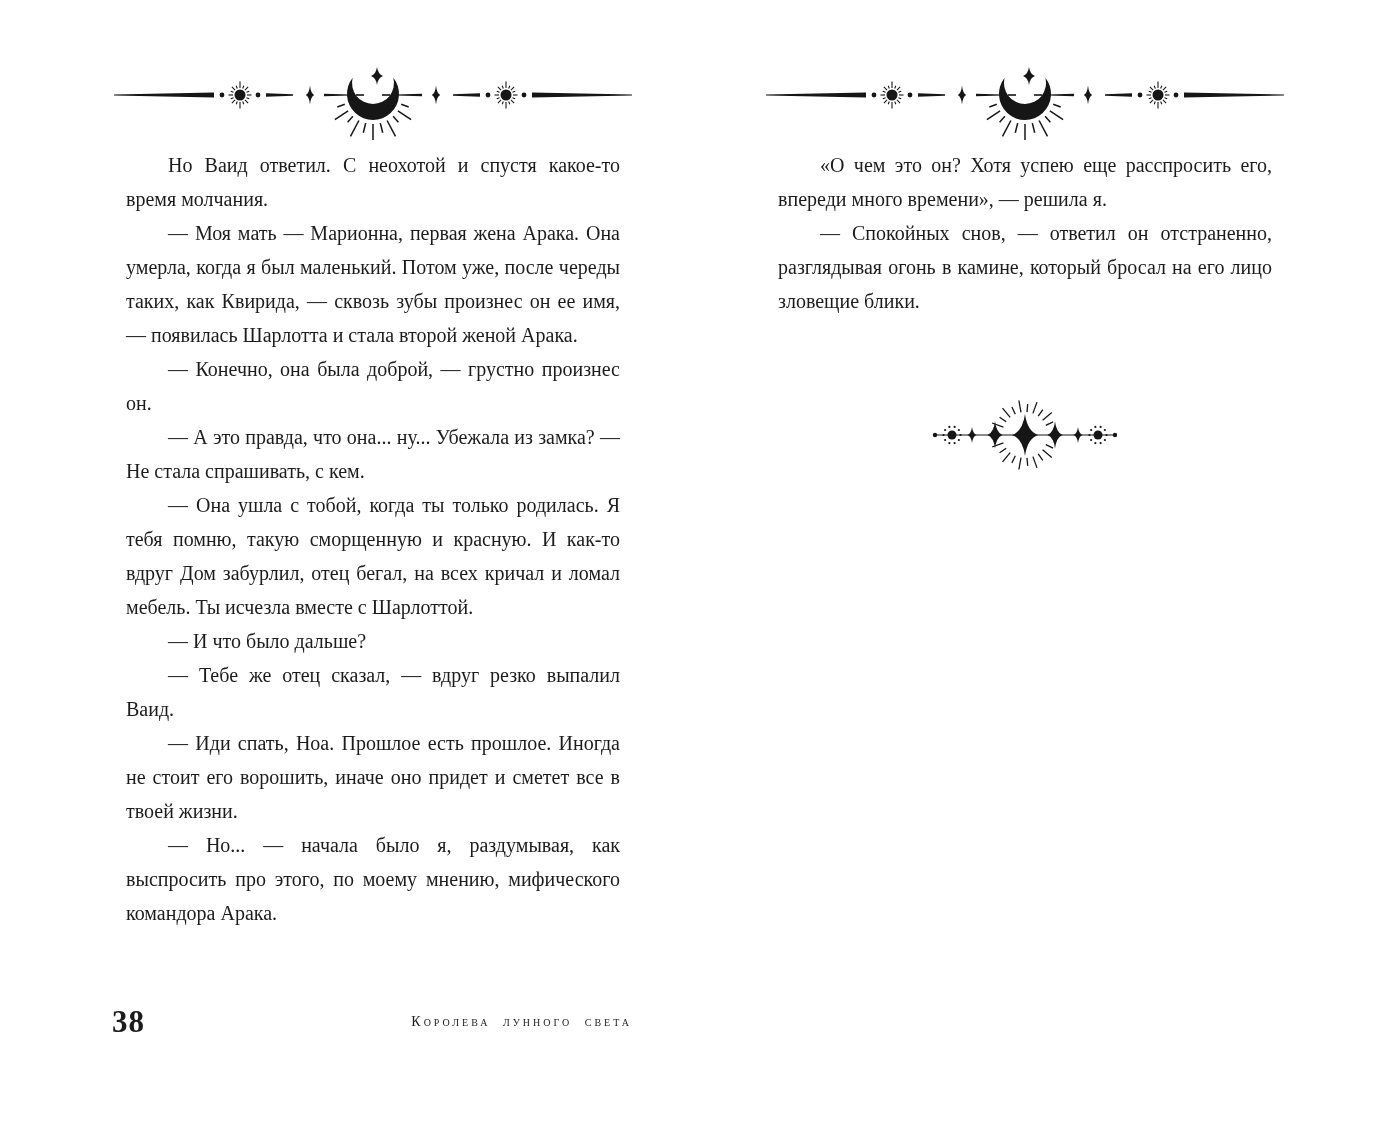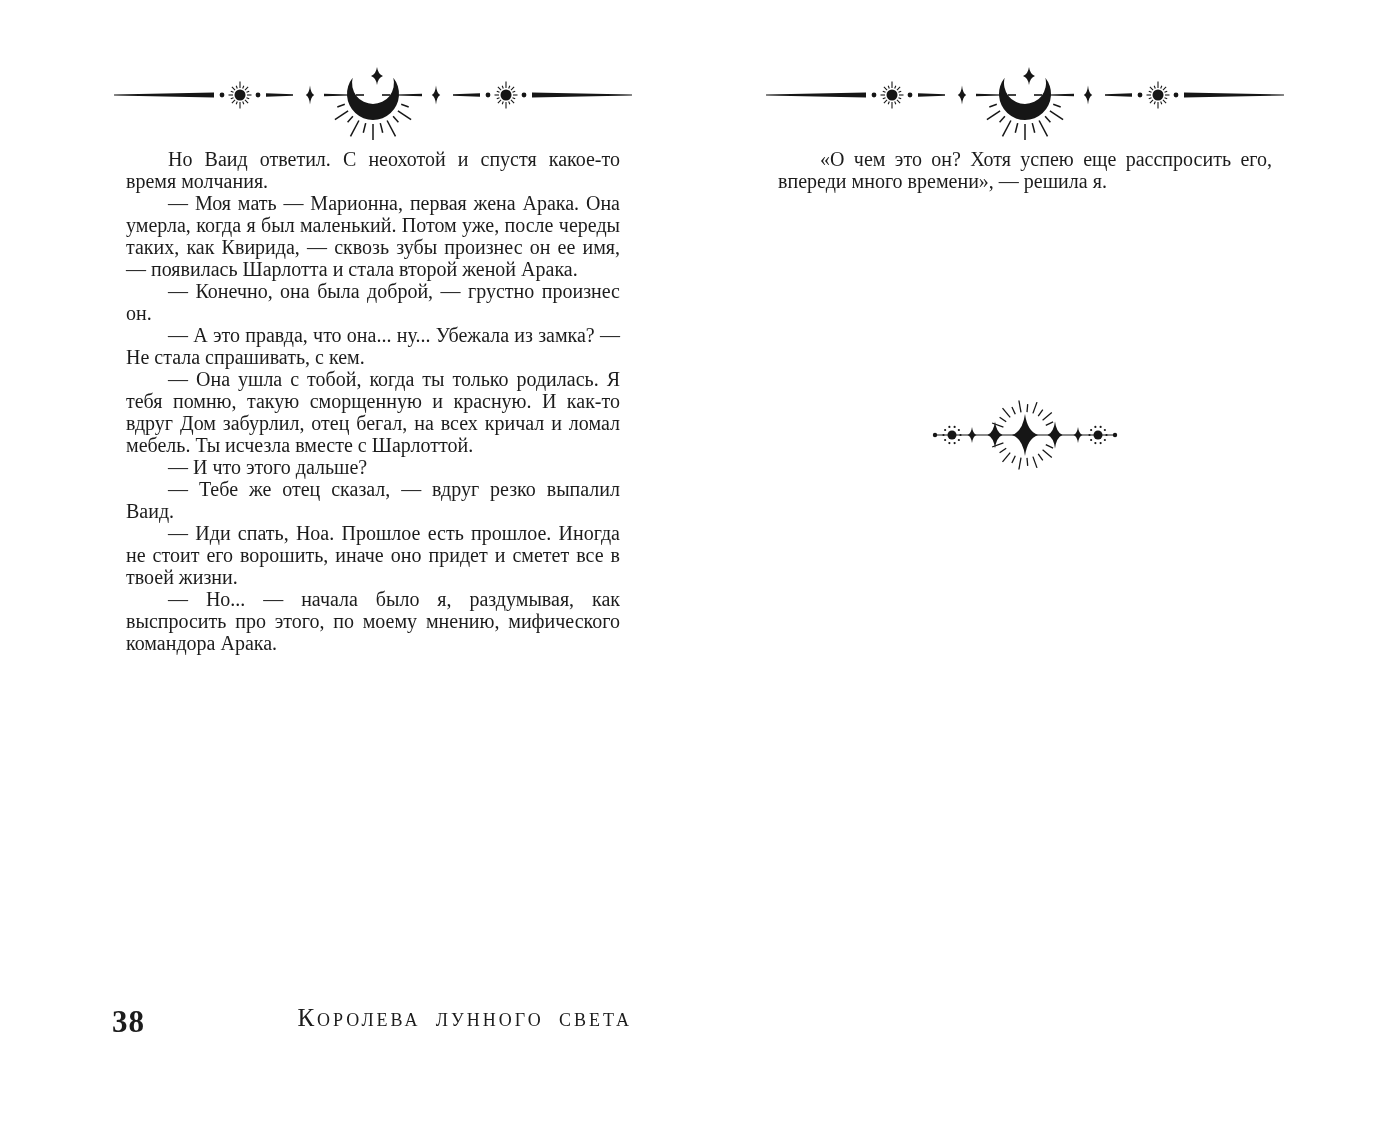--- a/index.html
+++ b/index.html
@@ -24,21 +24,21 @@
     top: 62px;
   }
   .header-ornament.left  { left: 114px; }
   .header-ornament.right { left: 766px; }
 
   .page-text {
     position: absolute;
     top: 148px;
     width: 494px;
     font-size: 20px;
-    line-height: 22px;
+    line-height: 34px;
     text-align: justify;
     hyphens: auto;
   }
   .page-text.left  { left: 126px; }
   .page-text.right { left: 778px; }
   .page-text p {
     margin: 0;
     text-indent: 42px;
   }
 
@@ -50,30 +50,30 @@
     height: 84px;
   }
 
   .page-footer {
     position: absolute;
     left: 112px;
     top: 1004px;
     width: 520px;
     display: flex;
     justify-content: space-between;
-    align-items: flex-start;
+    align-items: center;
   }
   .page-number {
     font-size: 31px;
     font-weight: 700;
     letter-spacing: 1px;
   }
   .running-title {
     font-variant-caps: small-caps;
-    font-size: 25px;
+    font-size: 14px;
     letter-spacing: 3px;
     word-spacing: 6px;
   }
   svg .ink-fill   { fill: #161616; stroke: none; }
 </style>
 </head>
 <body>
 
 <svg class="defs-holder" aria-hidden="true">
   <defs>
@@ -193,36 +193,37 @@
   <svg class="header-ornament left" viewBox="0 0 518 88">
     <use href="#orn-header"></use>
   </svg>
 
   <div class="page-text left">
     <p>Но Ваид ответил. С неохотой и спустя какое-то время молчания.</p>
     <p>— Моя мать — Марионна, первая жена Арака. Она умерла, когда я был маленький. Потом уже, после череды таких, как Квирида, — сквозь зубы произнес он ее имя, — появилась Шарлотта и стала второй женой Арака.</p>
     <p>— Конечно, она была доброй, — грустно произнес он.</p>
     <p>— А это правда, что она... ну... Убежала из замка? — Не стала спрашивать, с кем.</p>
     <p>— Она ушла с тобой, когда ты только родилась. Я тебя помню, такую сморщенную и красную. И как-то вдруг Дом забурлил, отец бегал, на всех кричал и ломал мебель. Ты исчезла вместе с Шарлоттой.</p>
-    <p>— И что этого дальше?</p>
+    <p>— И что было дальше?</p>
     <p>— Тебе же отец сказал, — вдруг резко выпалил Ваид.</p>
     <p>— Иди спать, Ноа. Прошлое есть прошлое. Иногда не стоит его ворошить, иначе оно придет и сметет все в твоей жизни.</p>
     <p>— Но... — начала было я, раздумывая, как выспросить про этого, по моему мнению, мифического командора Арака.</p>
   </div>
 
   <div class="page-footer">
     <span class="page-number">38</span>
     <span class="running-title">Королева лунного света</span>
   </div>
 
   <svg class="header-ornament right" viewBox="0 0 518 88">
     <use href="#orn-header"></use>
   </svg>
 
   <div class="page-text right">
     <p>«О чем это он? Хотя успею еще расспросить его, впереди много времени», — решила я.</p>
+    <p>— Спокойных снов, — ответил он отстраненно, разглядывая огонь в камине, который бросал на его лицо зловещие блики.</p>
   </div>
 
   <svg class="section-divider" viewBox="0 0 190 84">
     <use href="#orn-divider" transform="translate(0,4)"></use>
   </svg>
 
 </div>
 
 </body></html>

